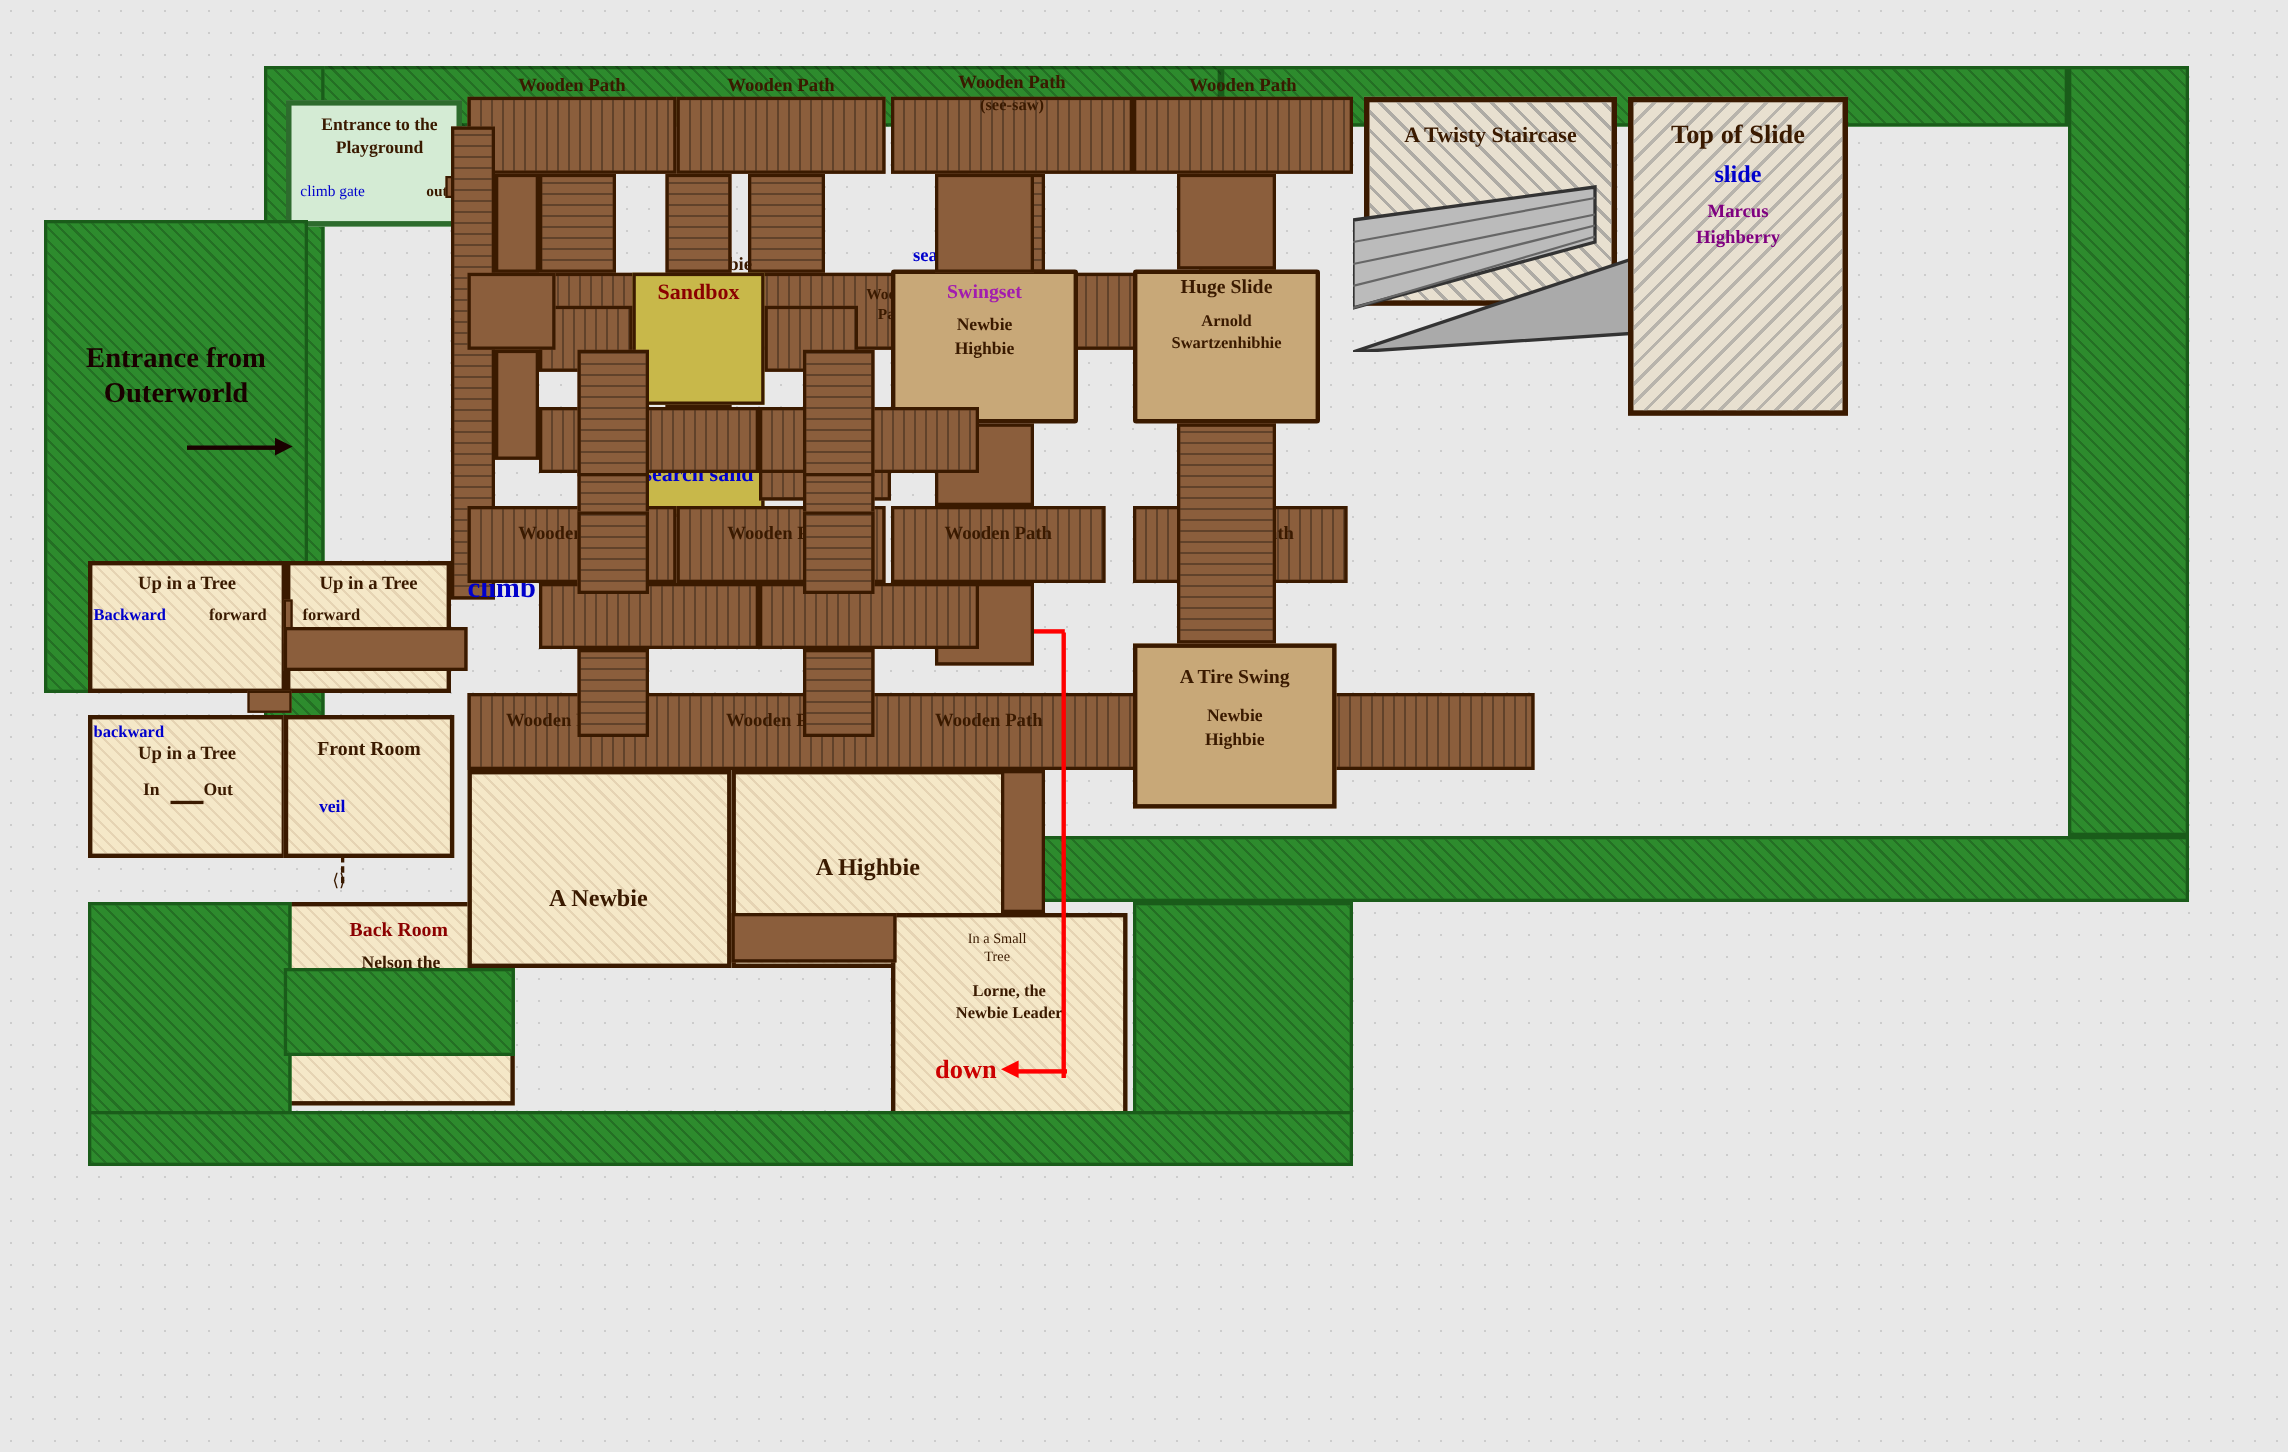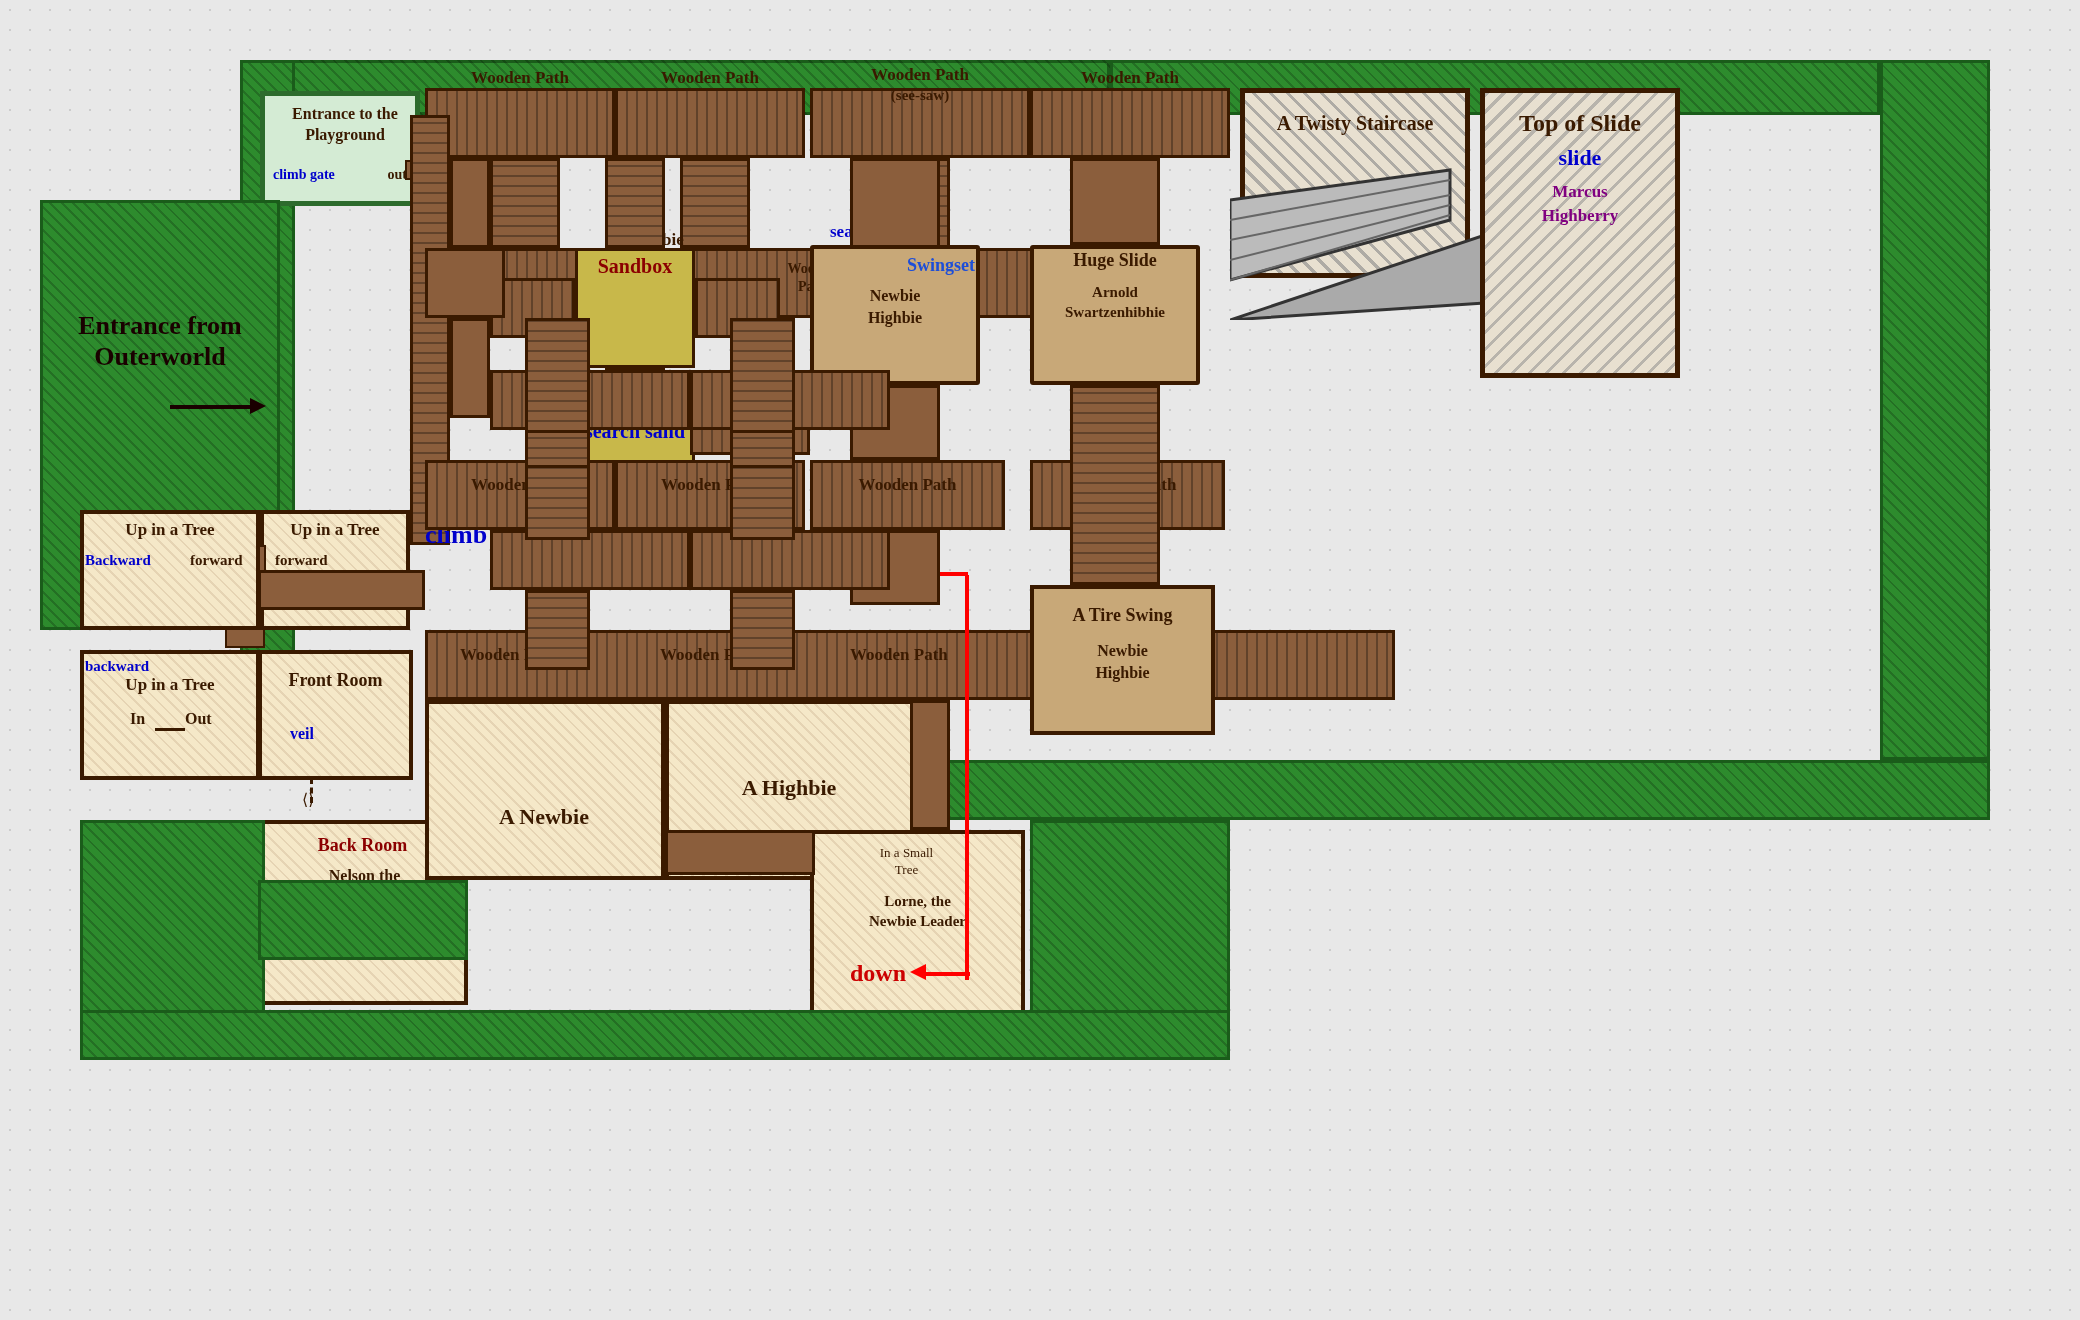--- a/index.html
+++ b/index.html
@@ -35,21 +35,21 @@
 
   <div style="position:absolute;top:30px;left:210px;width:55px;height:680px;background:#2d8b2d;border:3px solid #1a5c1a;background-image:repeating-linear-gradient(45deg,rgba(0,0,0,0.2) 0,rgba(0,0,0,0.2) 2px,transparent 2px,transparent 8px);"></div>
 
   <div style="position:absolute;top:30px;left:1850px;width:110px;height:700px;background:#2d8b2d;border:3px solid #1a5c1a;background-image:repeating-linear-gradient(45deg,rgba(0,0,0,0.2) 0,rgba(0,0,0,0.2) 2px,transparent 2px,transparent 8px);"></div>
 
   <div style="position:absolute;top:730px;left:870px;width:1090px;height:60px;background:#2d8b2d;border:3px solid #1a5c1a;background-image:repeating-linear-gradient(45deg,rgba(0,0,0,0.2) 0,rgba(0,0,0,0.2) 2px,transparent 2px,transparent 8px);"></div>
 
   <div style="position:absolute;top:61px;left:230px;width:160px;height:115px;background:#d4ebd4;border:5px solid #2d6b2d;">
     <div style="position:absolute;top:8px;left:8px;font-size:16px;font-weight:bold;color:#3a1a00;line-height:1.3;text-align:center;width:144px;">Entrance to the
 Playground</div>
-    <div style="position:absolute;bottom:18px;left:8px;font-size:14px;color:#0000cc;font-weight:bold;">climb gate</div>
+    <div style="position:absolute;bottom:18px;left:8px;font-size:14px;color:#0000cc;font-weight:normal;">climb gate</div>
     <div style="position:absolute;bottom:18px;right:8px;font-size:14px;color:#3a1a00;font-weight:bold;">out</div>
   </div>
 
   <div style="position:absolute;top:130px;left:375px;width:40px;height:20px;background:#8B5E3C;border:2px solid #3a1a00;"></div>
 
   <div style="position:absolute;top:170px;left:10px;width:240px;height:430px;background:#2d8b2d;border:3px solid #1a5c1a;background-image:repeating-linear-gradient(45deg,rgba(0,0,0,0.2) 0,rgba(0,0,0,0.2) 2px,transparent 2px,transparent 8px);"></div>
 
   <div style="position:absolute;top:280px;left:15px;font-size:26px;font-weight:bold;color:#1a0000;text-align:center;width:230px;line-height:1.2;">Entrance from
 Outerworld</div>
 
@@ -212,21 +212,21 @@
   <div style="position:absolute;top:760px;left:272px;font-size:16px;color:#3a1a00;">⟨⟩</div>
 
   <div style="position:absolute;top:790px;left:228px;width:210px;height:185px;background:#f5e8c8;border:4px solid #3a1a00;">
     <div style="position:absolute;inset:0;background-image:repeating-linear-gradient(45deg,rgba(139,94,60,0.15) 0,rgba(139,94,60,0.15) 2px,transparent 2px,transparent 8px);"></div>
   </div>
   <div style="position:absolute;top:805px;left:235px;width:195px;text-align:center;font-size:18px;font-weight:bold;color:#8B0000;">Back Room</div>
   <div style="position:absolute;top:835px;left:242px;width:185px;text-align:center;font-size:16px;font-weight:bold;color:#3a1a00;line-height:1.4;">Nelson the<br>Highbie<br>Leader</div>
 
   <div style="position:absolute;top:215px;left:780px;width:170px;height:140px;background:#c8a878;border:4px solid #3a1a00;border-radius:3px;"></div>
   <div style="position:absolute;top:128px;left:820px;width:90px;height:90px;background:#8B5E3C;border:3px solid #3a1a00;"></div>
-  <div style="position:absolute;top:225px;left:785px;width:160px;text-align:right;font-size:18px;font-weight:bold;color:#1d4ed8;">Swingset</div>
+  <div style="position:absolute;top:225px;left:785px;width:160px;text-align:center;font-size:18px;font-weight:bold;color:#a21caf;">Swingset</div>
   <div style="position:absolute;top:255px;left:785px;width:160px;text-align:center;font-size:16px;font-weight:bold;color:#3a1a00;line-height:1.4;">Newbie<br>Highbie</div>
 
   <div style="position:absolute;top:530px;left:800px;font-size:22px;font-weight:bold;color:#cc0000;">swing</div>
 
   <div style="position:absolute;top:542px;left:878px;width:60px;height:4px;background:red;"></div>
   <div style="position:absolute;top:534px;left:868px;width:0;height:0;border-top:8px solid transparent;border-bottom:8px solid transparent;border-right:16px solid red;"></div>
 
   <div style="position:absolute;top:430px;left:395px;width:190px;height:70px;background:#8B5E3C;border:3px solid #3a1a00;">
     <div style="width:100%;height:100%;background-image:repeating-linear-gradient(90deg,transparent,transparent 8px,rgba(0,0,0,0.3) 8px,rgba(0,0,0,0.3) 10px);"></div>
   </div>

